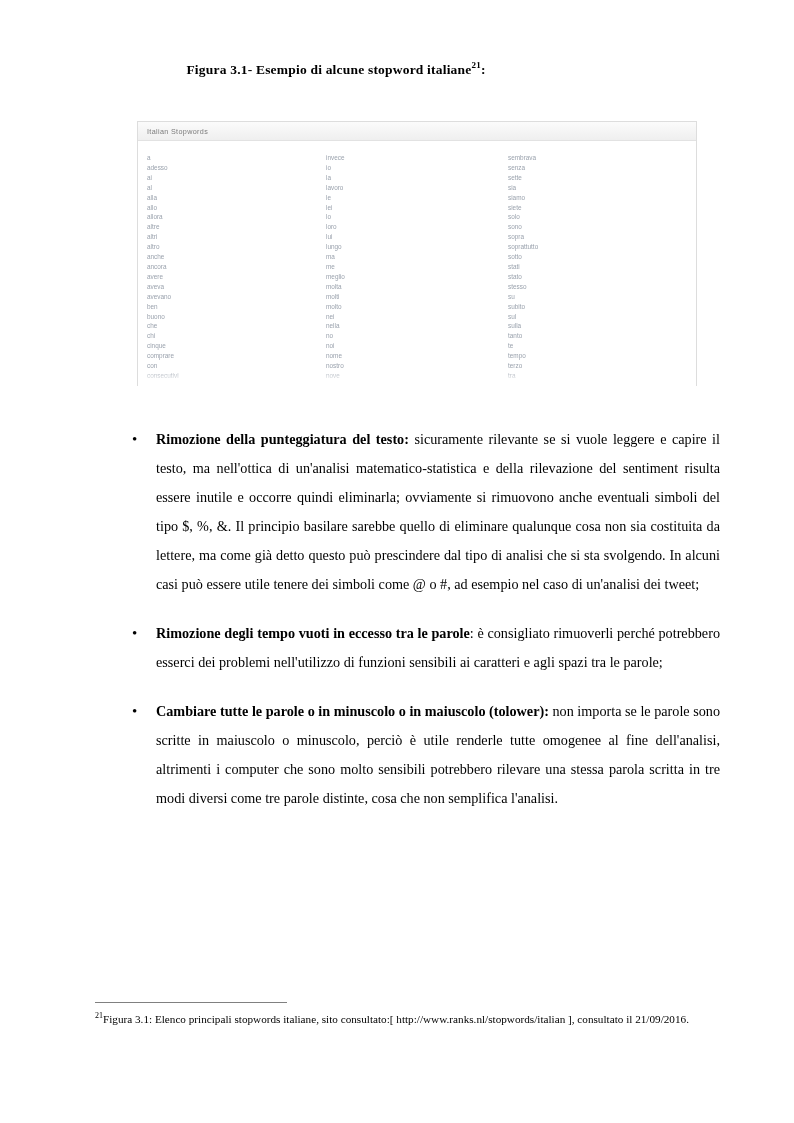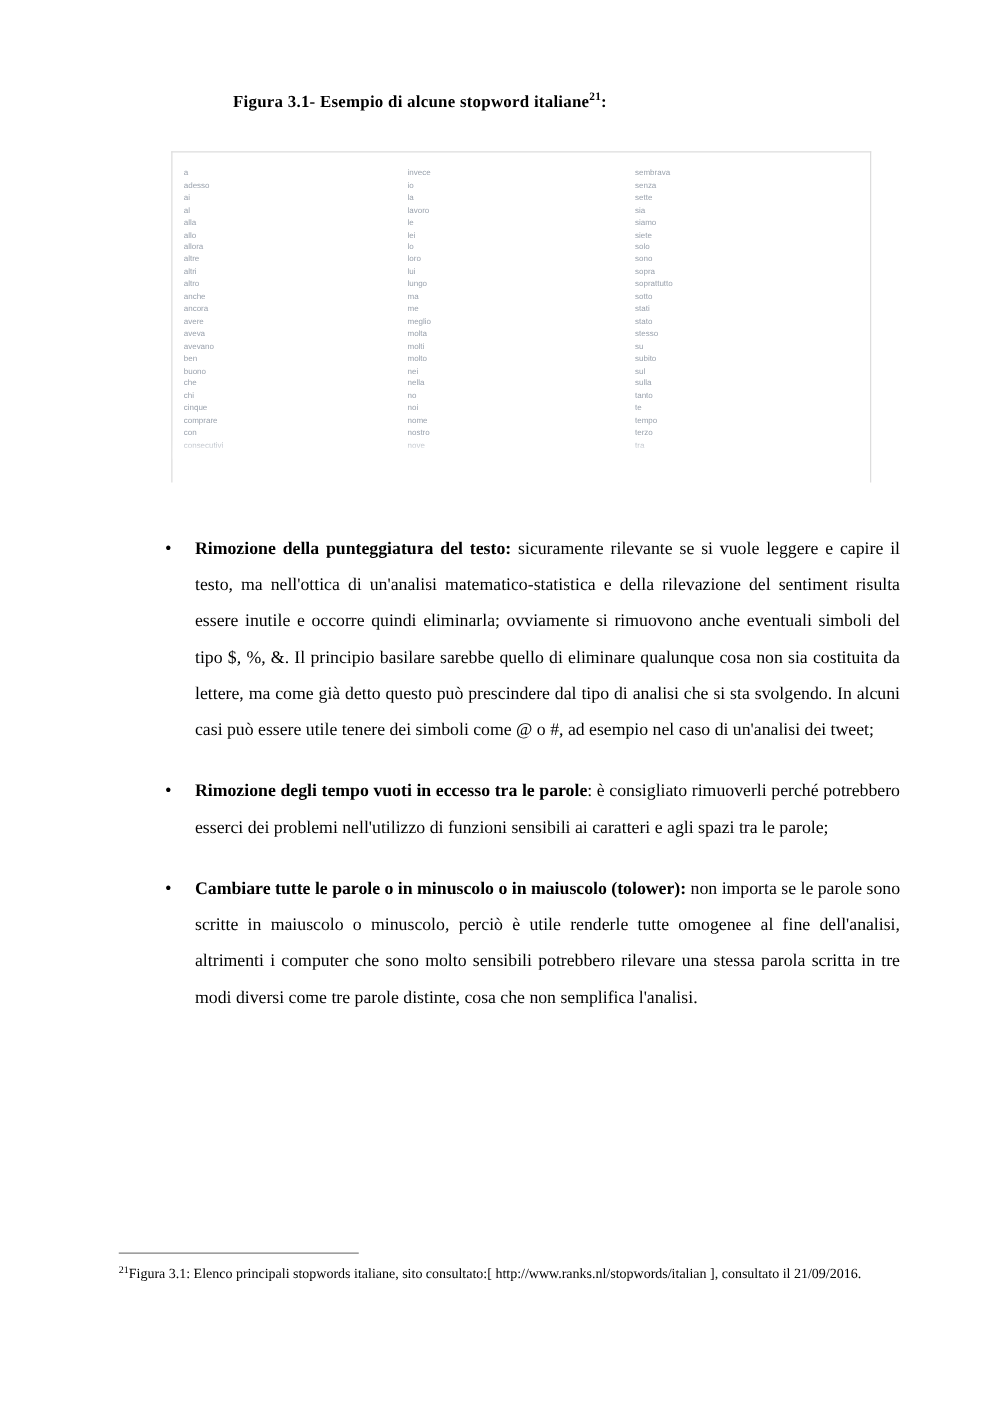--- a/index.html
+++ b/index.html
@@ -12,21 +12,21 @@
     height: 1123px;
     position: relative;
     font-family: "Liberation Serif", "DejaVu Serif", serif;
     color: #000000;
     overflow: hidden;
   }
 
   
   .fig-caption {
     position: absolute;
-    top: 72px;
+    top: 60px;
     left: 0;
     width: 672px;
     text-align: center;
     font-weight: bold;
     font-size: 13.5px;
     letter-spacing: 0.2px;
   }
   .fig-caption sup {
     font-size: 9px;
     vertical-align: super;
@@ -161,20 +161,23 @@
   }
 </style>
 </head>
 <body>
 
 <div class="fig-caption">
   <span>Figura 3.1- Esempio di alcune stopword italiane</span><sup>21</sup><span>:</span>
 </div>
 
 <div class="panel">
+  <div class="panel-header">
+    <span class="panel-header-title">Italian Stopwords</span>
+  </div>
   <div class="panel-body">
     <div class="sw-col sw-col-1">
         <div class="sw-item">a</div>
         <div class="sw-item">adesso</div>
         <div class="sw-item">ai</div>
         <div class="sw-item">al</div>
         <div class="sw-item">alla</div>
         <div class="sw-item">allo</div>
         <div class="sw-item">allora</div>
         <div class="sw-item">altre</div>

